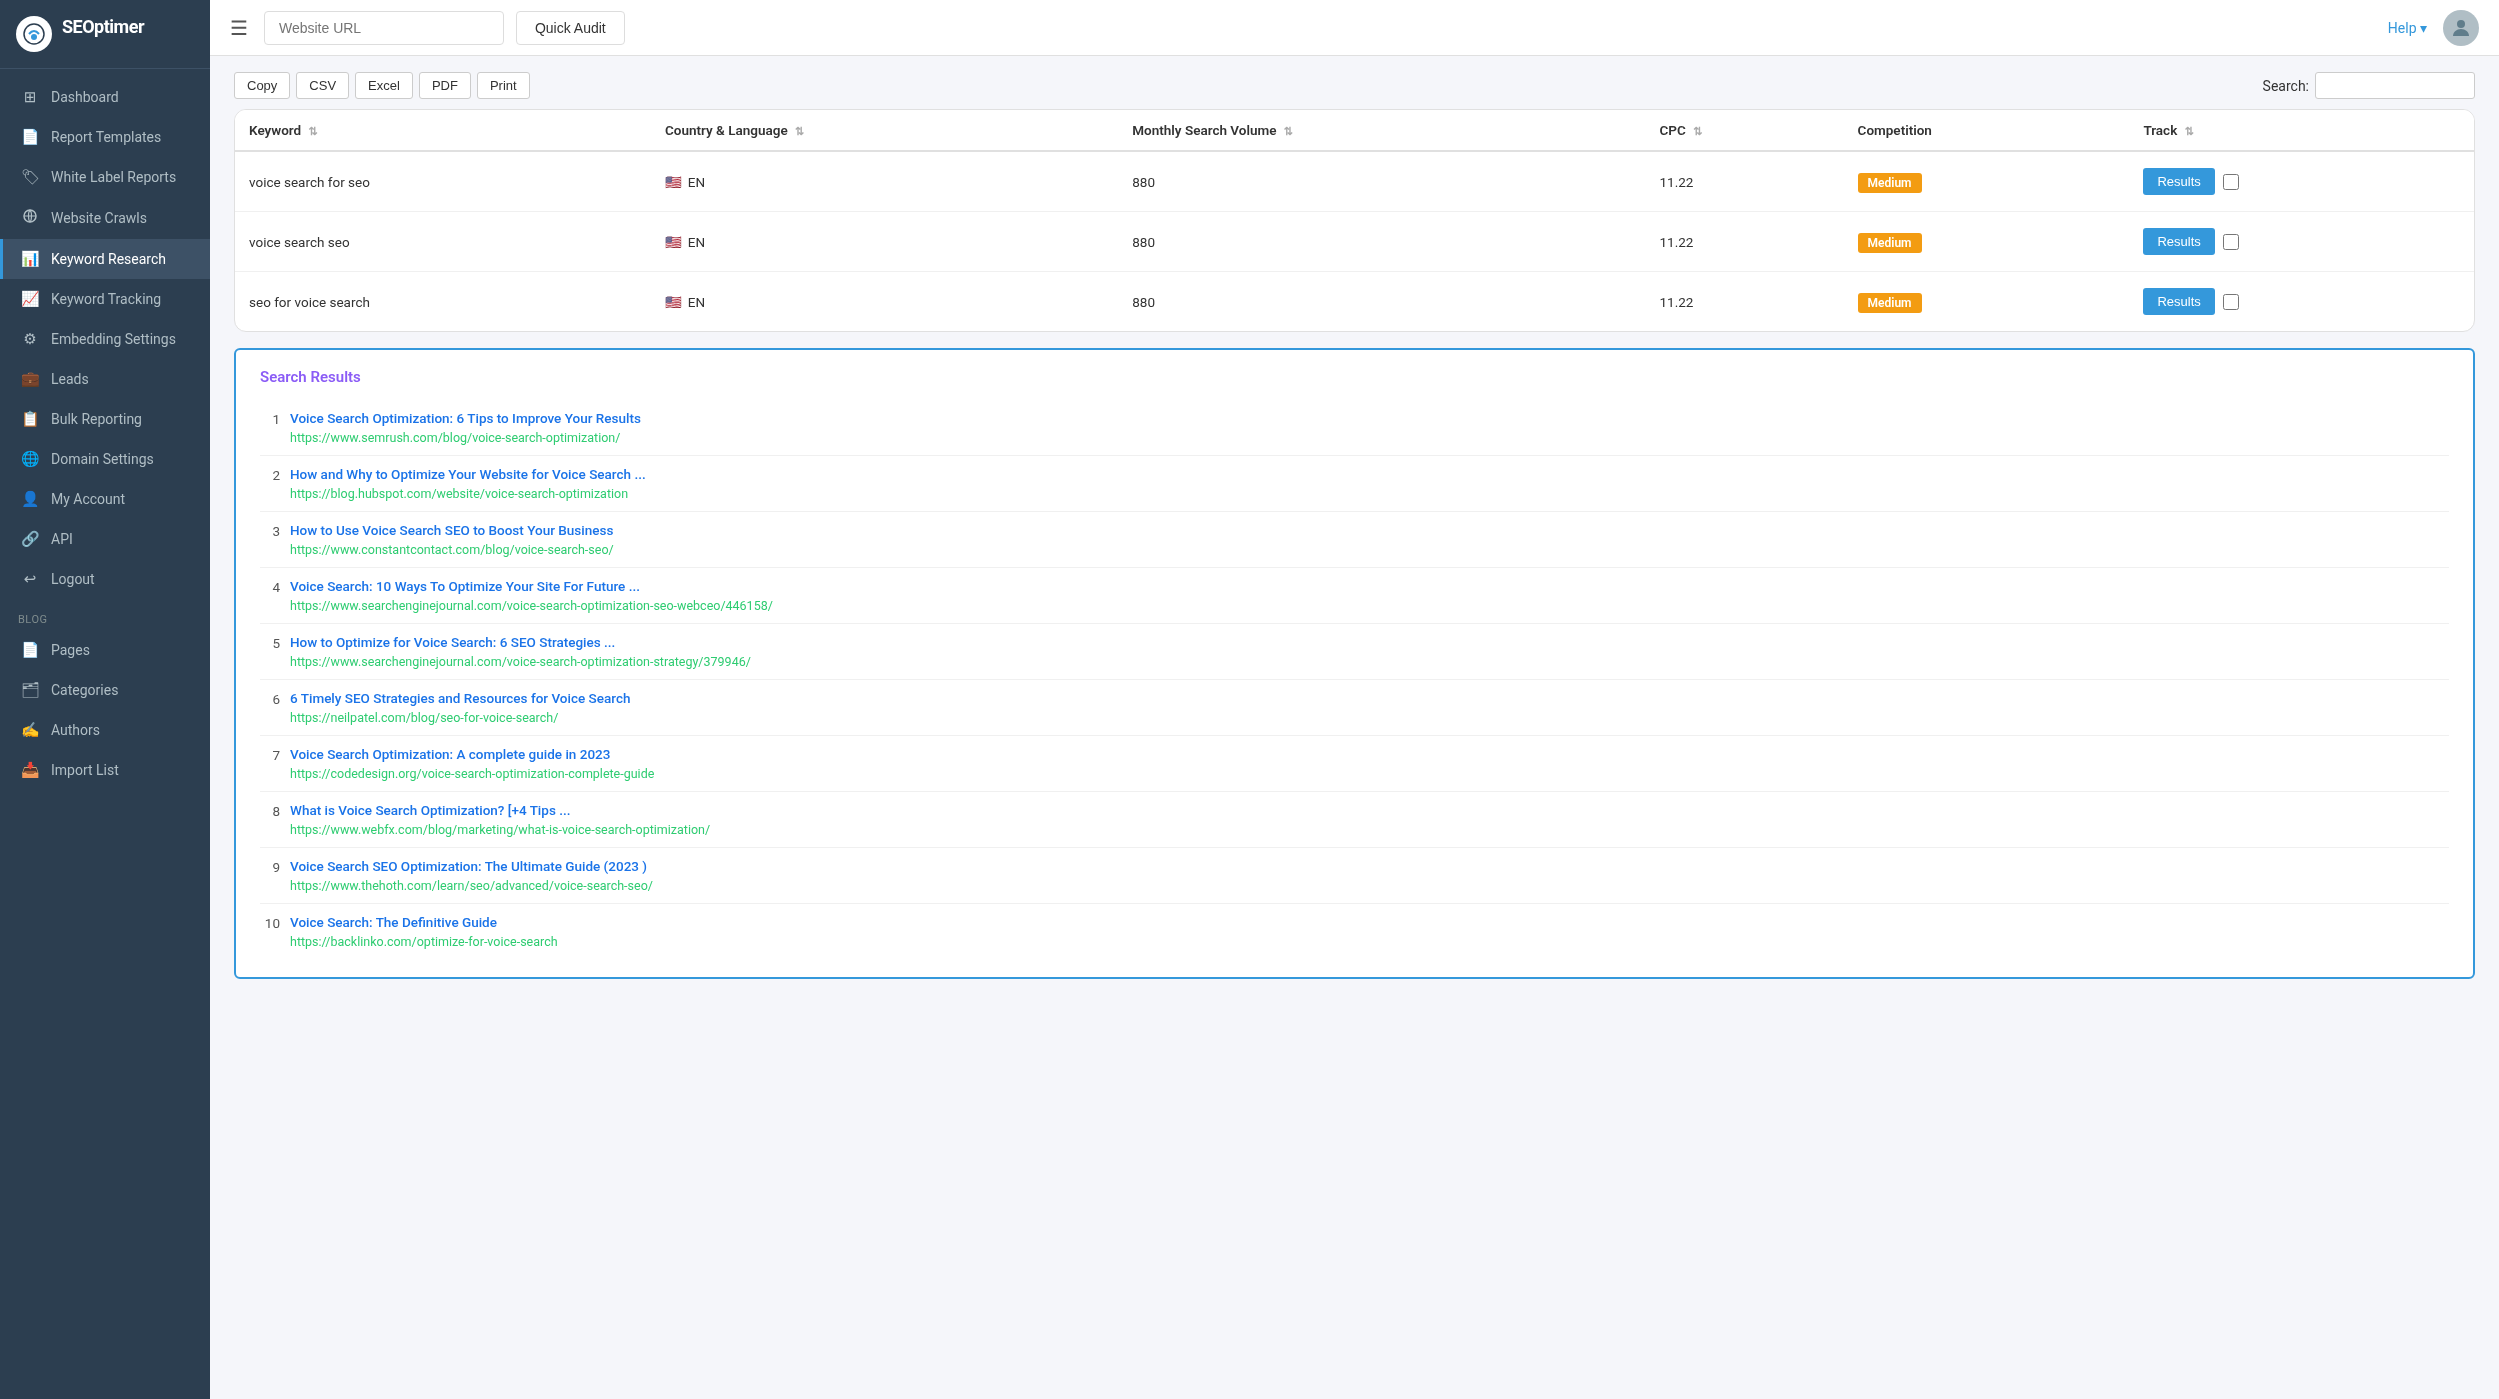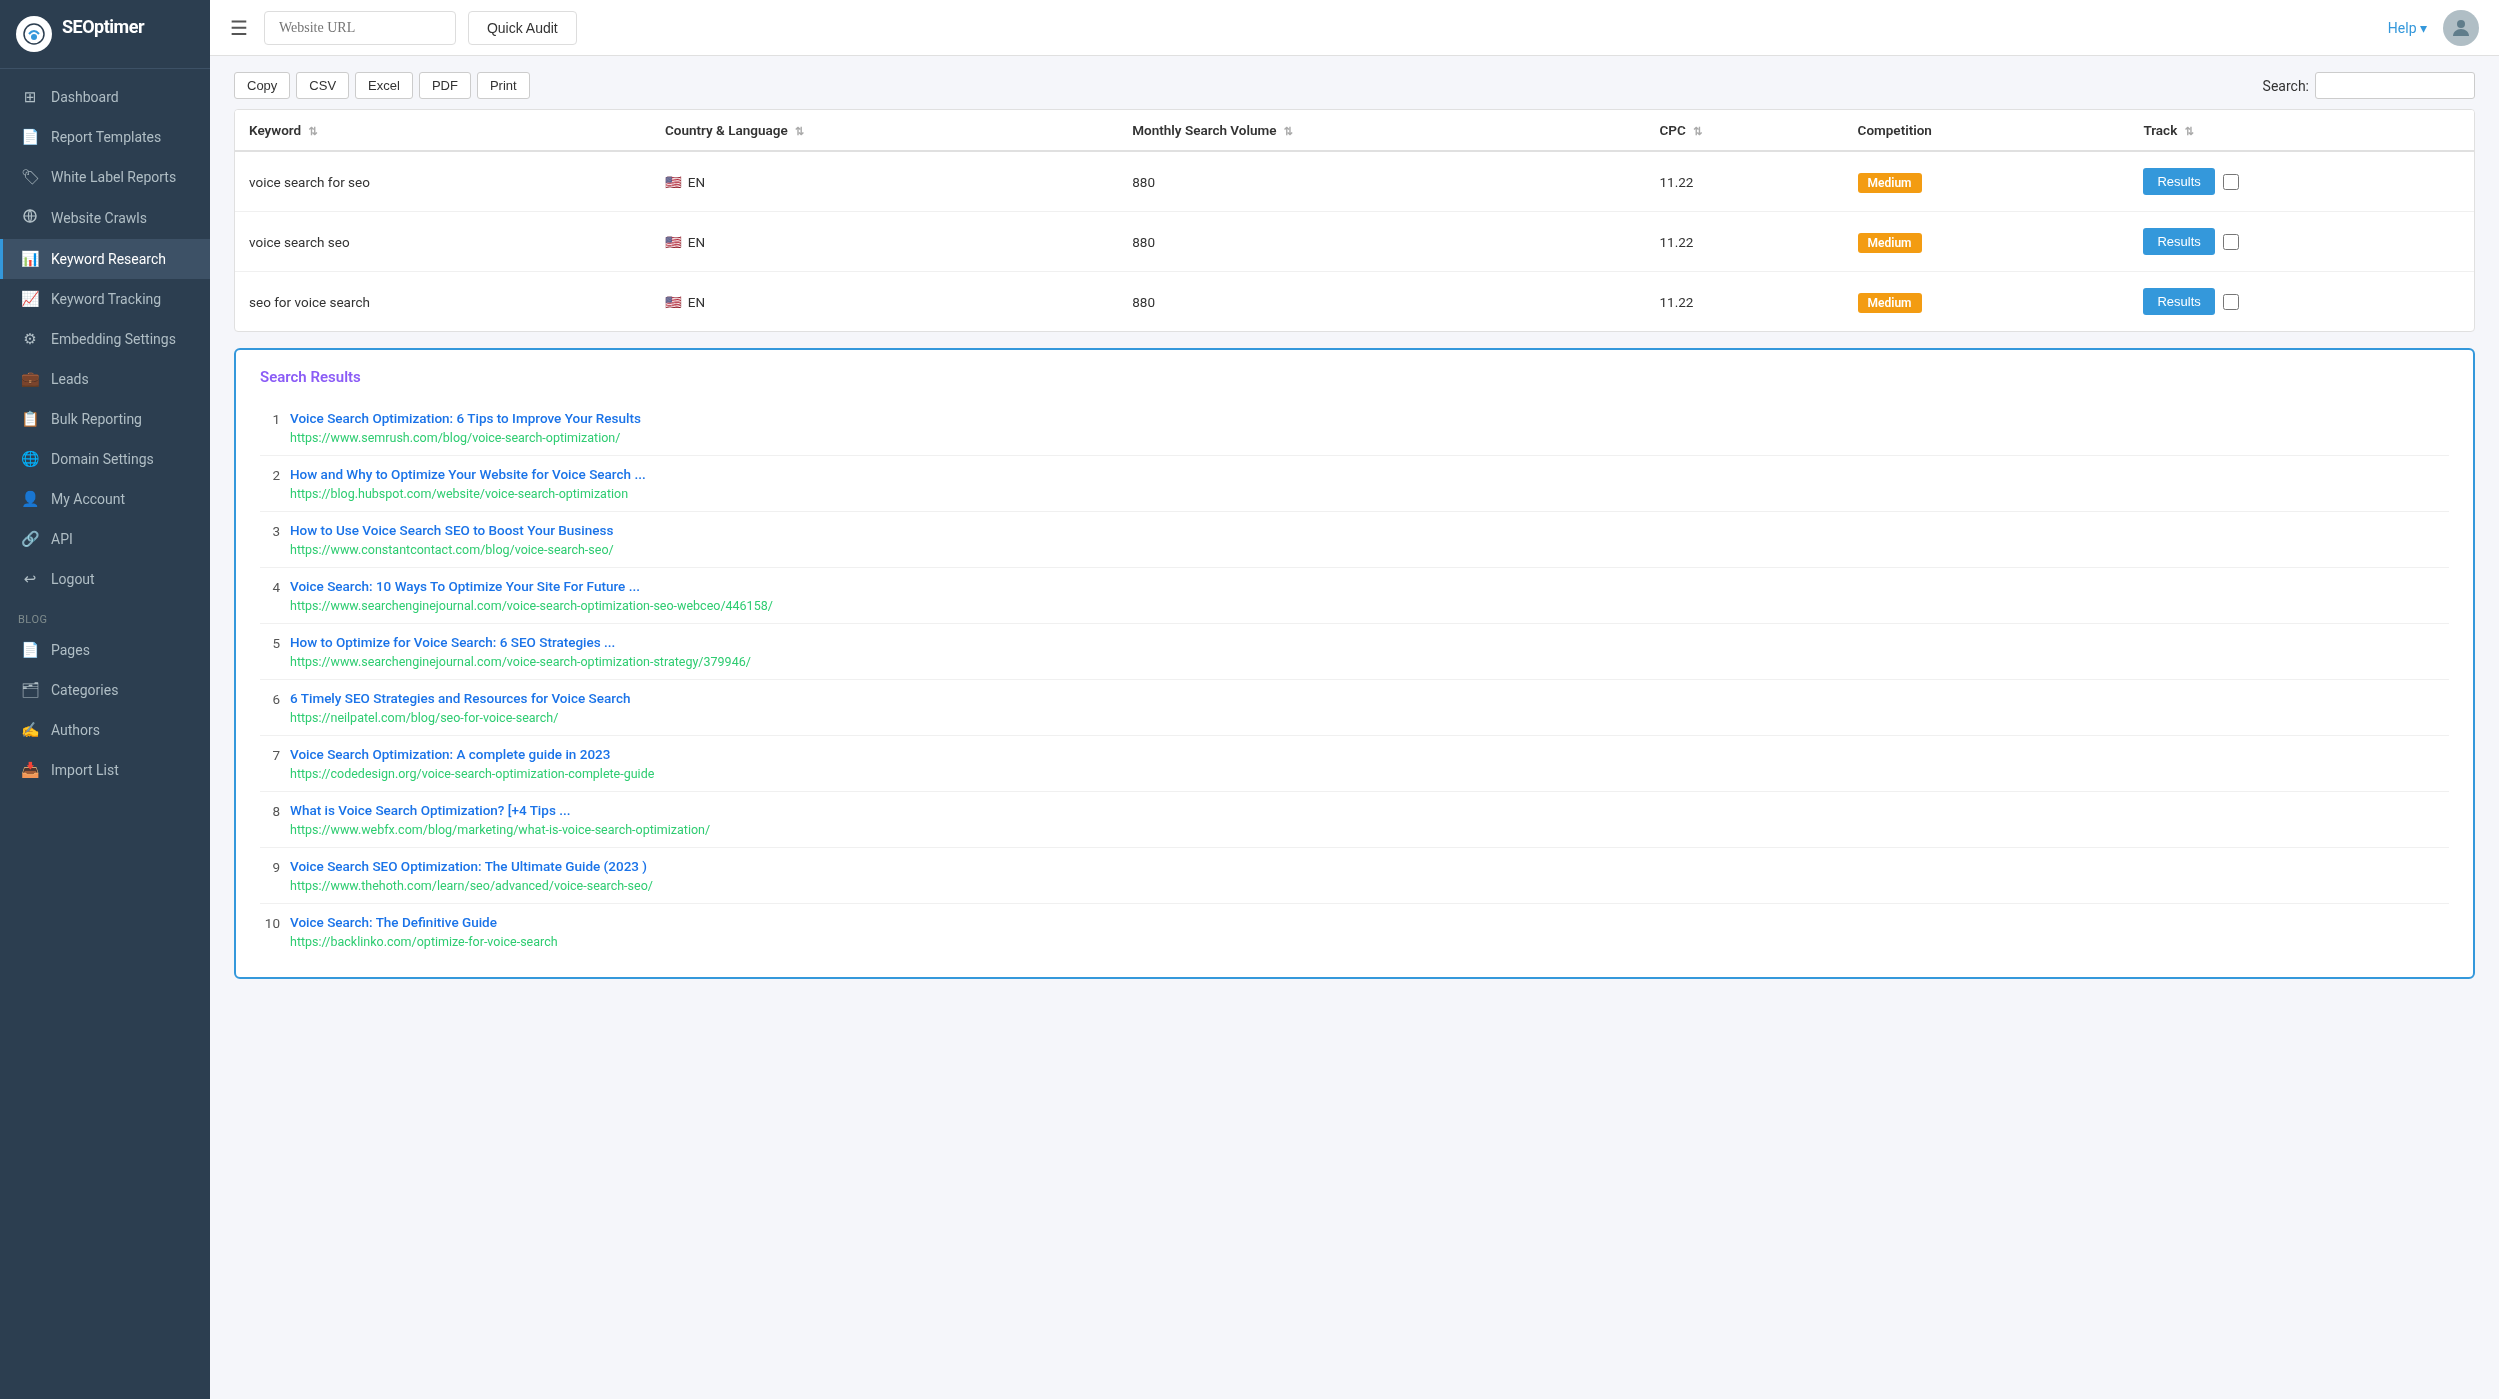--- a/index.html
+++ b/index.html
@@ -72,23 +72,22 @@
       gap: 12px;
       flex-shrink: 0;
     }
     .hamburger { font-size: 20px; color: #555; cursor: pointer; margin-right: 4px; }
     .header-url-input {
       border: 1px solid #ddd;
       border-radius: 4px;
       padding: 8px 14px;
       font-size: 14px;
       color: #999;
-      width: 192px;
+      width: 240px;
       outline: none;
-      font-family: Liberation Serif, serif;
     }
     .header-quick-audit {
       background: #fff;
       border: 1px solid #ddd;
       border-radius: 4px;
       padding: 8px 18px;
       font-size: 14px;
       color: #333;
       cursor: pointer;
     }
@@ -149,21 +148,21 @@
       border-radius: 3px;
       padding: 5px 10px;
       font-size: 13px;
       width: 160px;
     }
 
     
     .data-table-wrap {
       background: #fff;
       border: 1px solid #e0e0e0;
-      border-radius: 4px;
+      border-radius: 12px;
       margin-bottom: 16px;
       overflow-x: auto;
     }
     table {
       width: 100%;
       border-collapse: collapse;
       font-size: 13.5px;
     }
     th {
       text-align: left;

